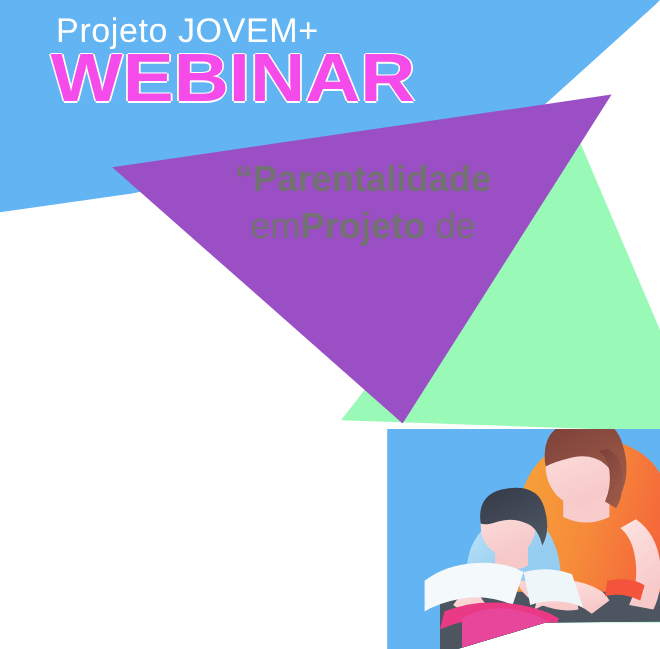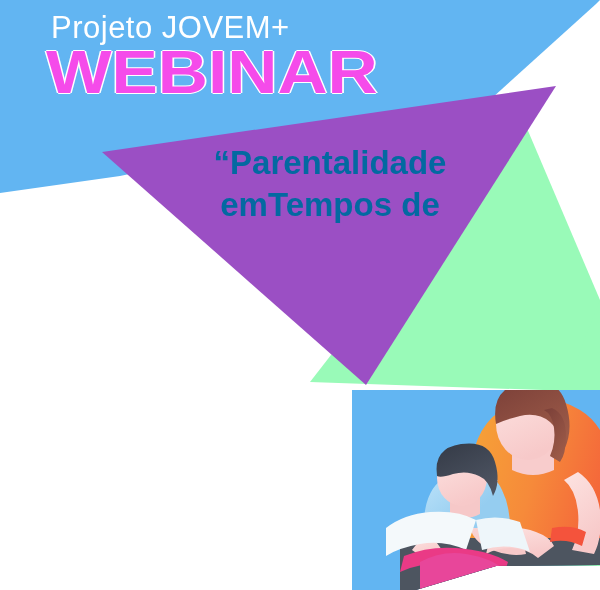--- a/index.html
+++ b/index.html
@@ -59,31 +59,31 @@
        0 1.4px 0 #ffffff,
        0 -1.4px 0 #ffffff;
     font-family: "Liberation Sans", sans-serif;
   }
   #title-block {
     position: absolute;
     left: 150px;
     top: 142px;
     width: 360px;
     text-align: center;
-    color: #0369a1;
+    color: #737373;
     font-size: 33px;
     line-height: 1.28;
     font-weight: bold;
     font-family: "Liberation Sans", sans-serif;
   }
   #title-block .ln {
     display: block;
     white-space: nowrap;
   }
-  .w-light { font-weight: 700; }
+  .w-light { font-weight: 400; }
 </style>
 </head>
 <body>
 
 <div id="poster">
 
   <svg id="bg-svg" viewBox="0 0 600 590">
     <defs>
       <clipPath id="photo-clip">
         <polygon points="352,390 600,390 600,565 496,566 416,590 352,590"></polygon>
@@ -164,17 +164,17 @@
   </svg>
 
   <div class="text-layer">
 
     <div id="brand-line">Projeto JOVEM+</div>
 
     <div id="webinar-word">WEBINAR</div>
 
     <div id="title-block">
       <span class="ln">“Parentalidade</span>
-      <span class="ln"><span class="w-light">em</span><span>Tempos</span> <span class="w-light">de</span></span>
+      <span class="ln"><span class="w-light">em</span><span>Projeto</span> <span class="w-light">de</span></span>
     </div>
 
   </div>
 </div>
 
 </body></html>

